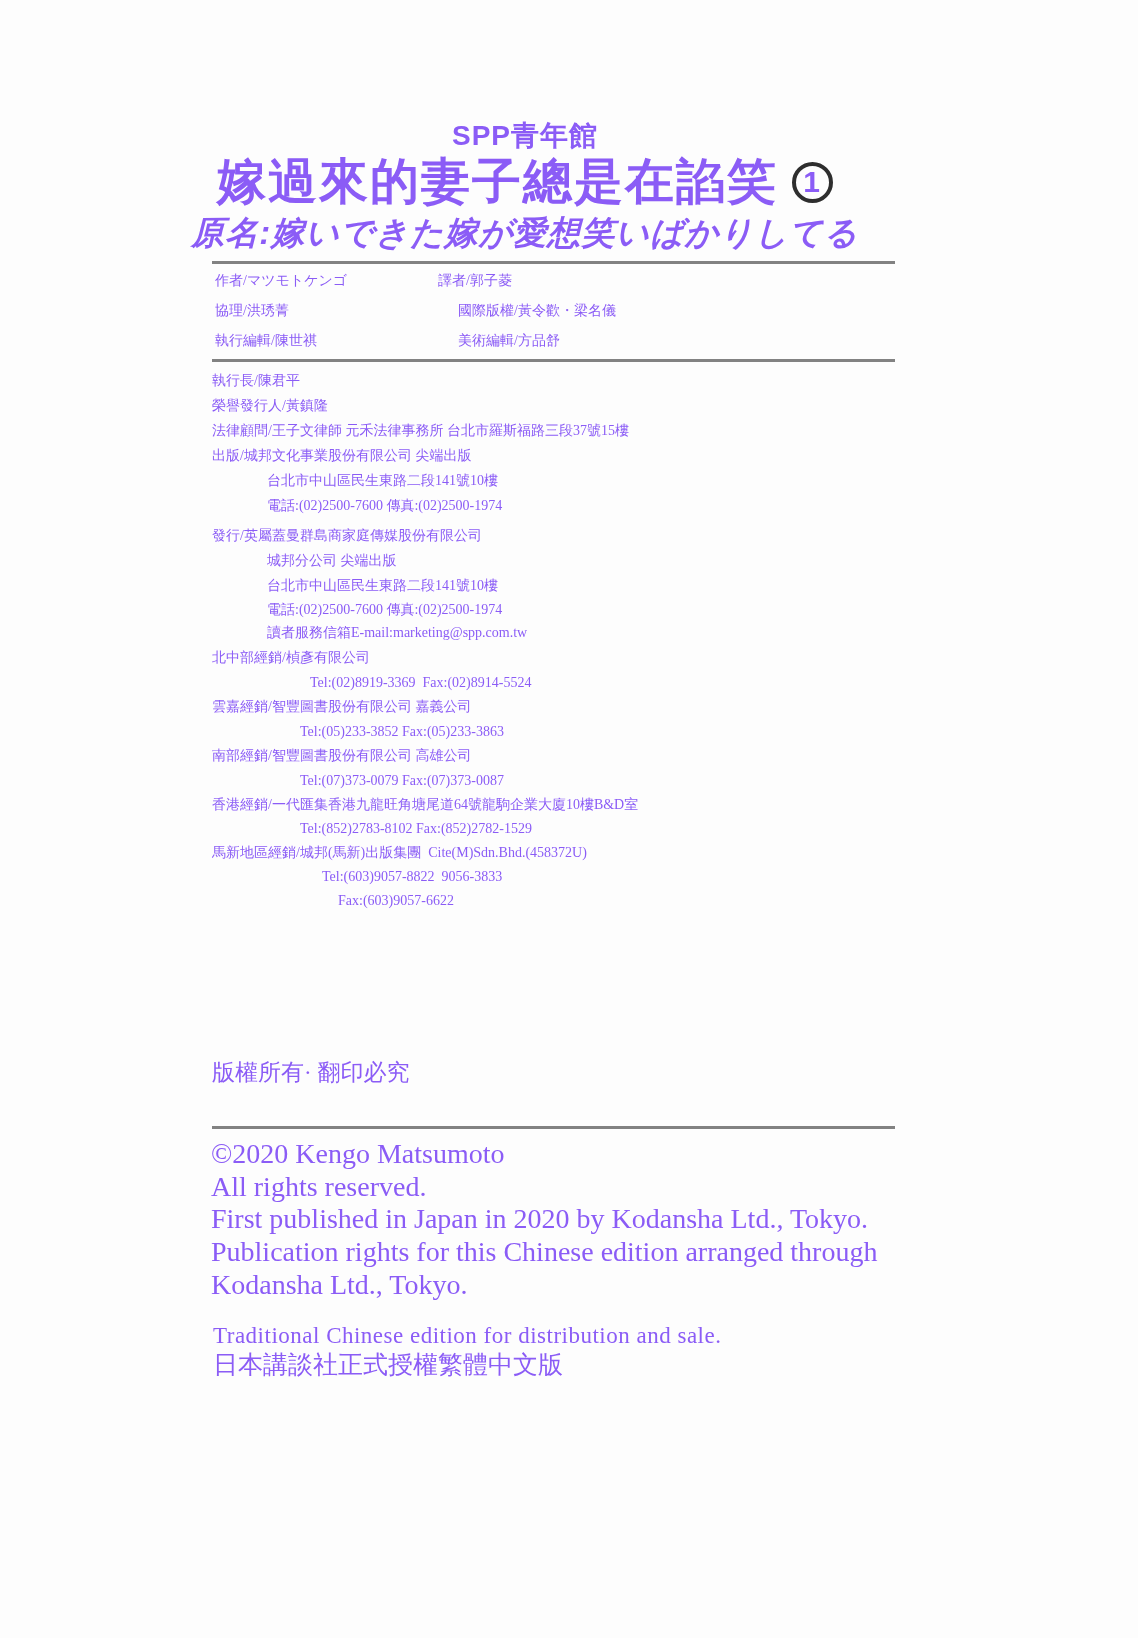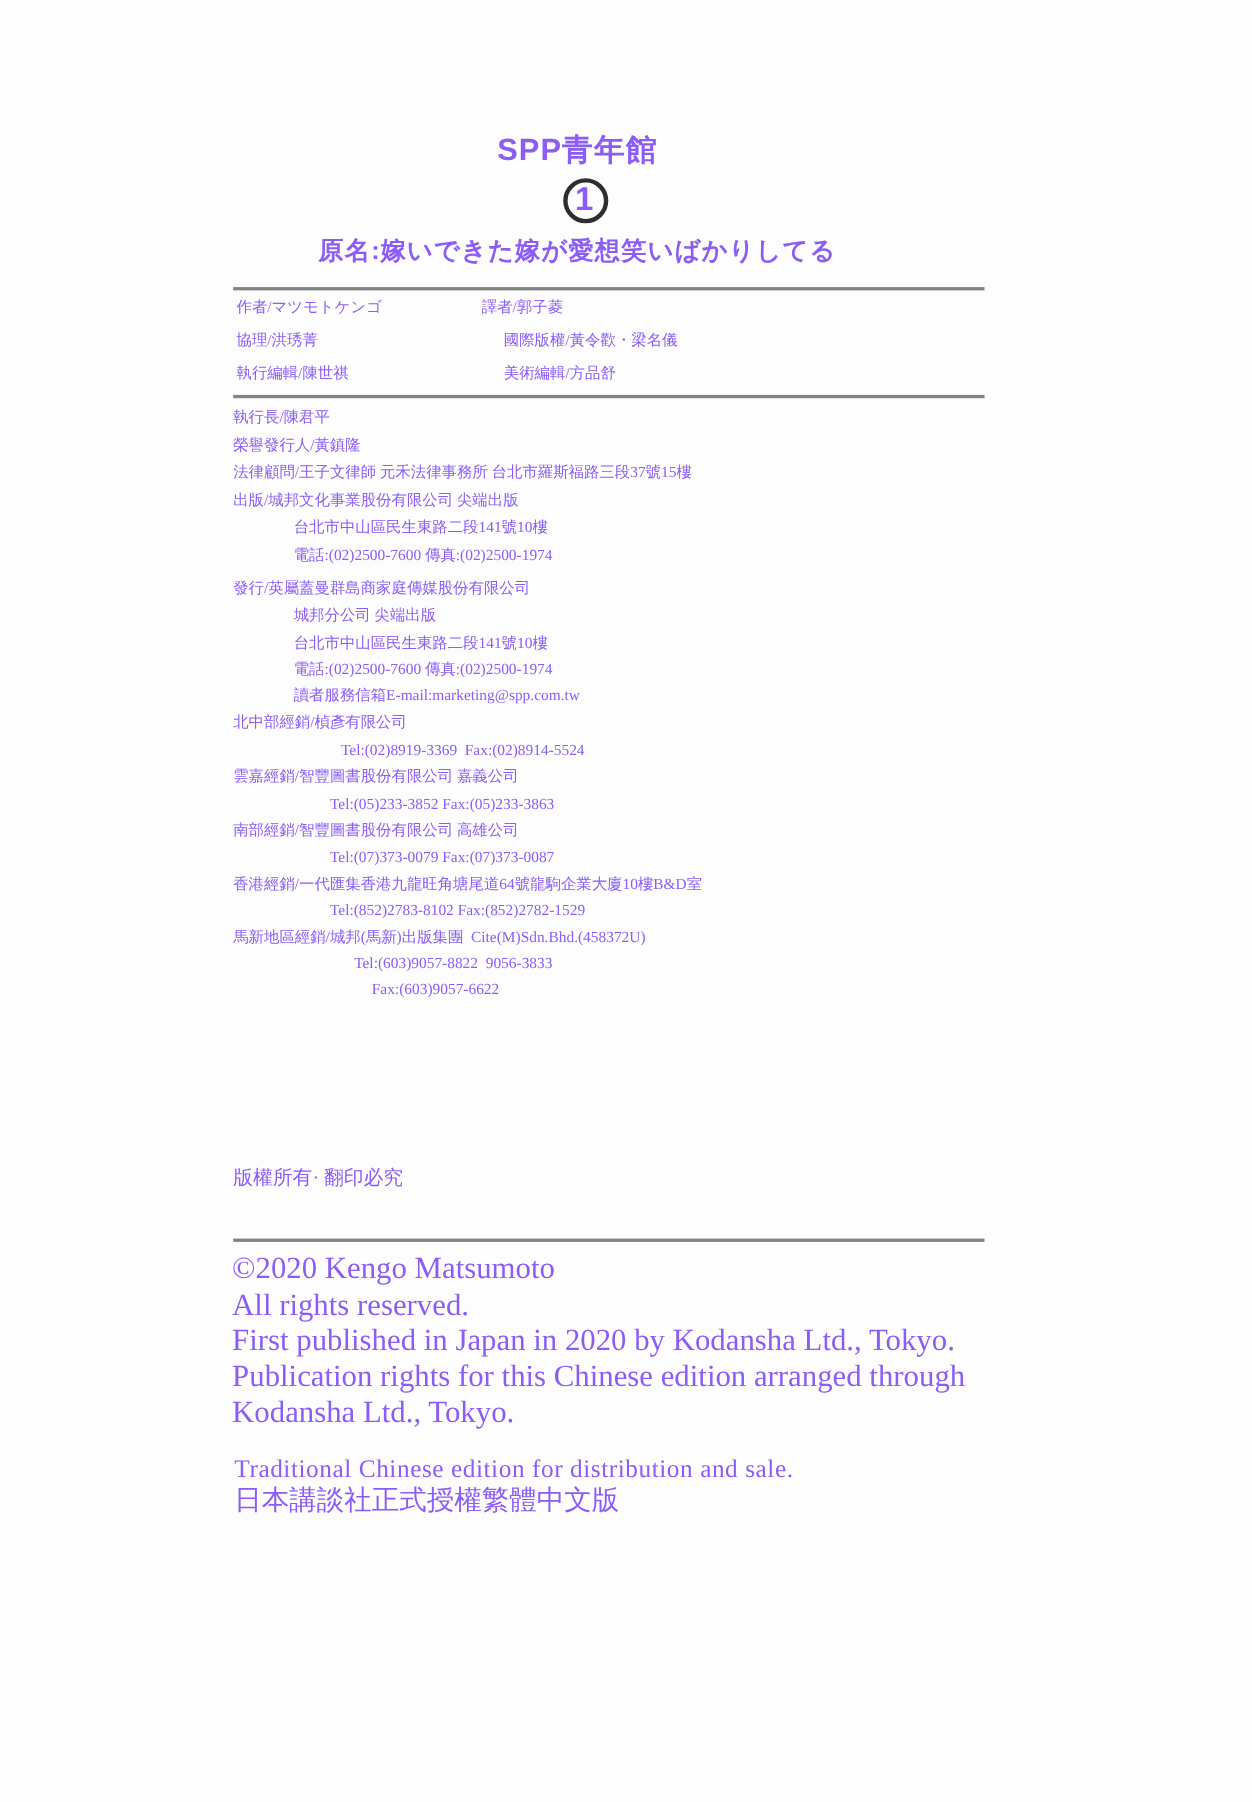--- a/index.html
+++ b/index.html
@@ -9,38 +9,38 @@
     font-family:"Liberation Serif","DejaVu Serif",serif;
   }
   .line { position:absolute; white-space:pre; font-size:14px; line-height:1.15; }
   .rule { position:absolute; left:212px; width:683px; height:3px; background:#828282; }
   .hdr {
     position:absolute; left:40px; width:970px; text-align:center;
     font-family:"Liberation Sans","DejaVu Sans",sans-serif; font-weight:bold;
   }
   .imprint { font-size:28px; letter-spacing:1px; }
   .booktitle { font-size:49px; letter-spacing:2px; }
-  .origtitle { font-size:23px; letter-spacing:1px; }
+  .origtitle { font-size:33px; letter-spacing:1px;font-style:italic; }
   .circ {
     display:inline-flex; align-items:center; justify-content:center;
     width:41px; height:41px; border:4px solid #2e2e2e; border-radius:50%;
     font-size:30px; margin-left:14px; vertical-align:6px; box-sizing:border-box;
   }
   .eng { font-size:28px; }
   .lic-en { font-size:23px; letter-spacing:0.5px; }
   .lic-zh { font-size:25px; }
-  .notice { font-size:18px; }
+  .notice { font-size:23px; }
 </style>
 </head>
 <body>
 
 <div class="page">
 
   <div class="hdr imprint line" style="top:120px;">SPP青年館</div>
-  <div class="hdr booktitle line" style="top:153px;"><span class="circ"><span>1</span></span></div>
+  <div class="hdr booktitle line" style="top:153px;"><span>嫁過來的妻子總是在諂笑</span><span class="circ"><span>1</span></span></div>
   <div class="hdr origtitle line" style="top:214px;">原名:嫁いできた嫁が愛想笑いばかりしてる</div>
 
   <div class="rule" style="top:261px;"></div>
 
   <div class="line" style="top:273px; left:215px;">作者/マツモトケンゴ</div>
   <div class="line" style="top:273px; left:438px;">譯者/郭子菱</div>
   <div class="line" style="top:303px; left:215px;">協理/洪琇菁</div>
   <div class="line" style="top:303px; left:458px;">國際版權/黃令歡・梁名儀</div>
   <div class="line" style="top:333px; left:215px;">執行編輯/陳世祺</div>
   <div class="line" style="top:333px; left:458px;">美術編輯/方品舒</div>

